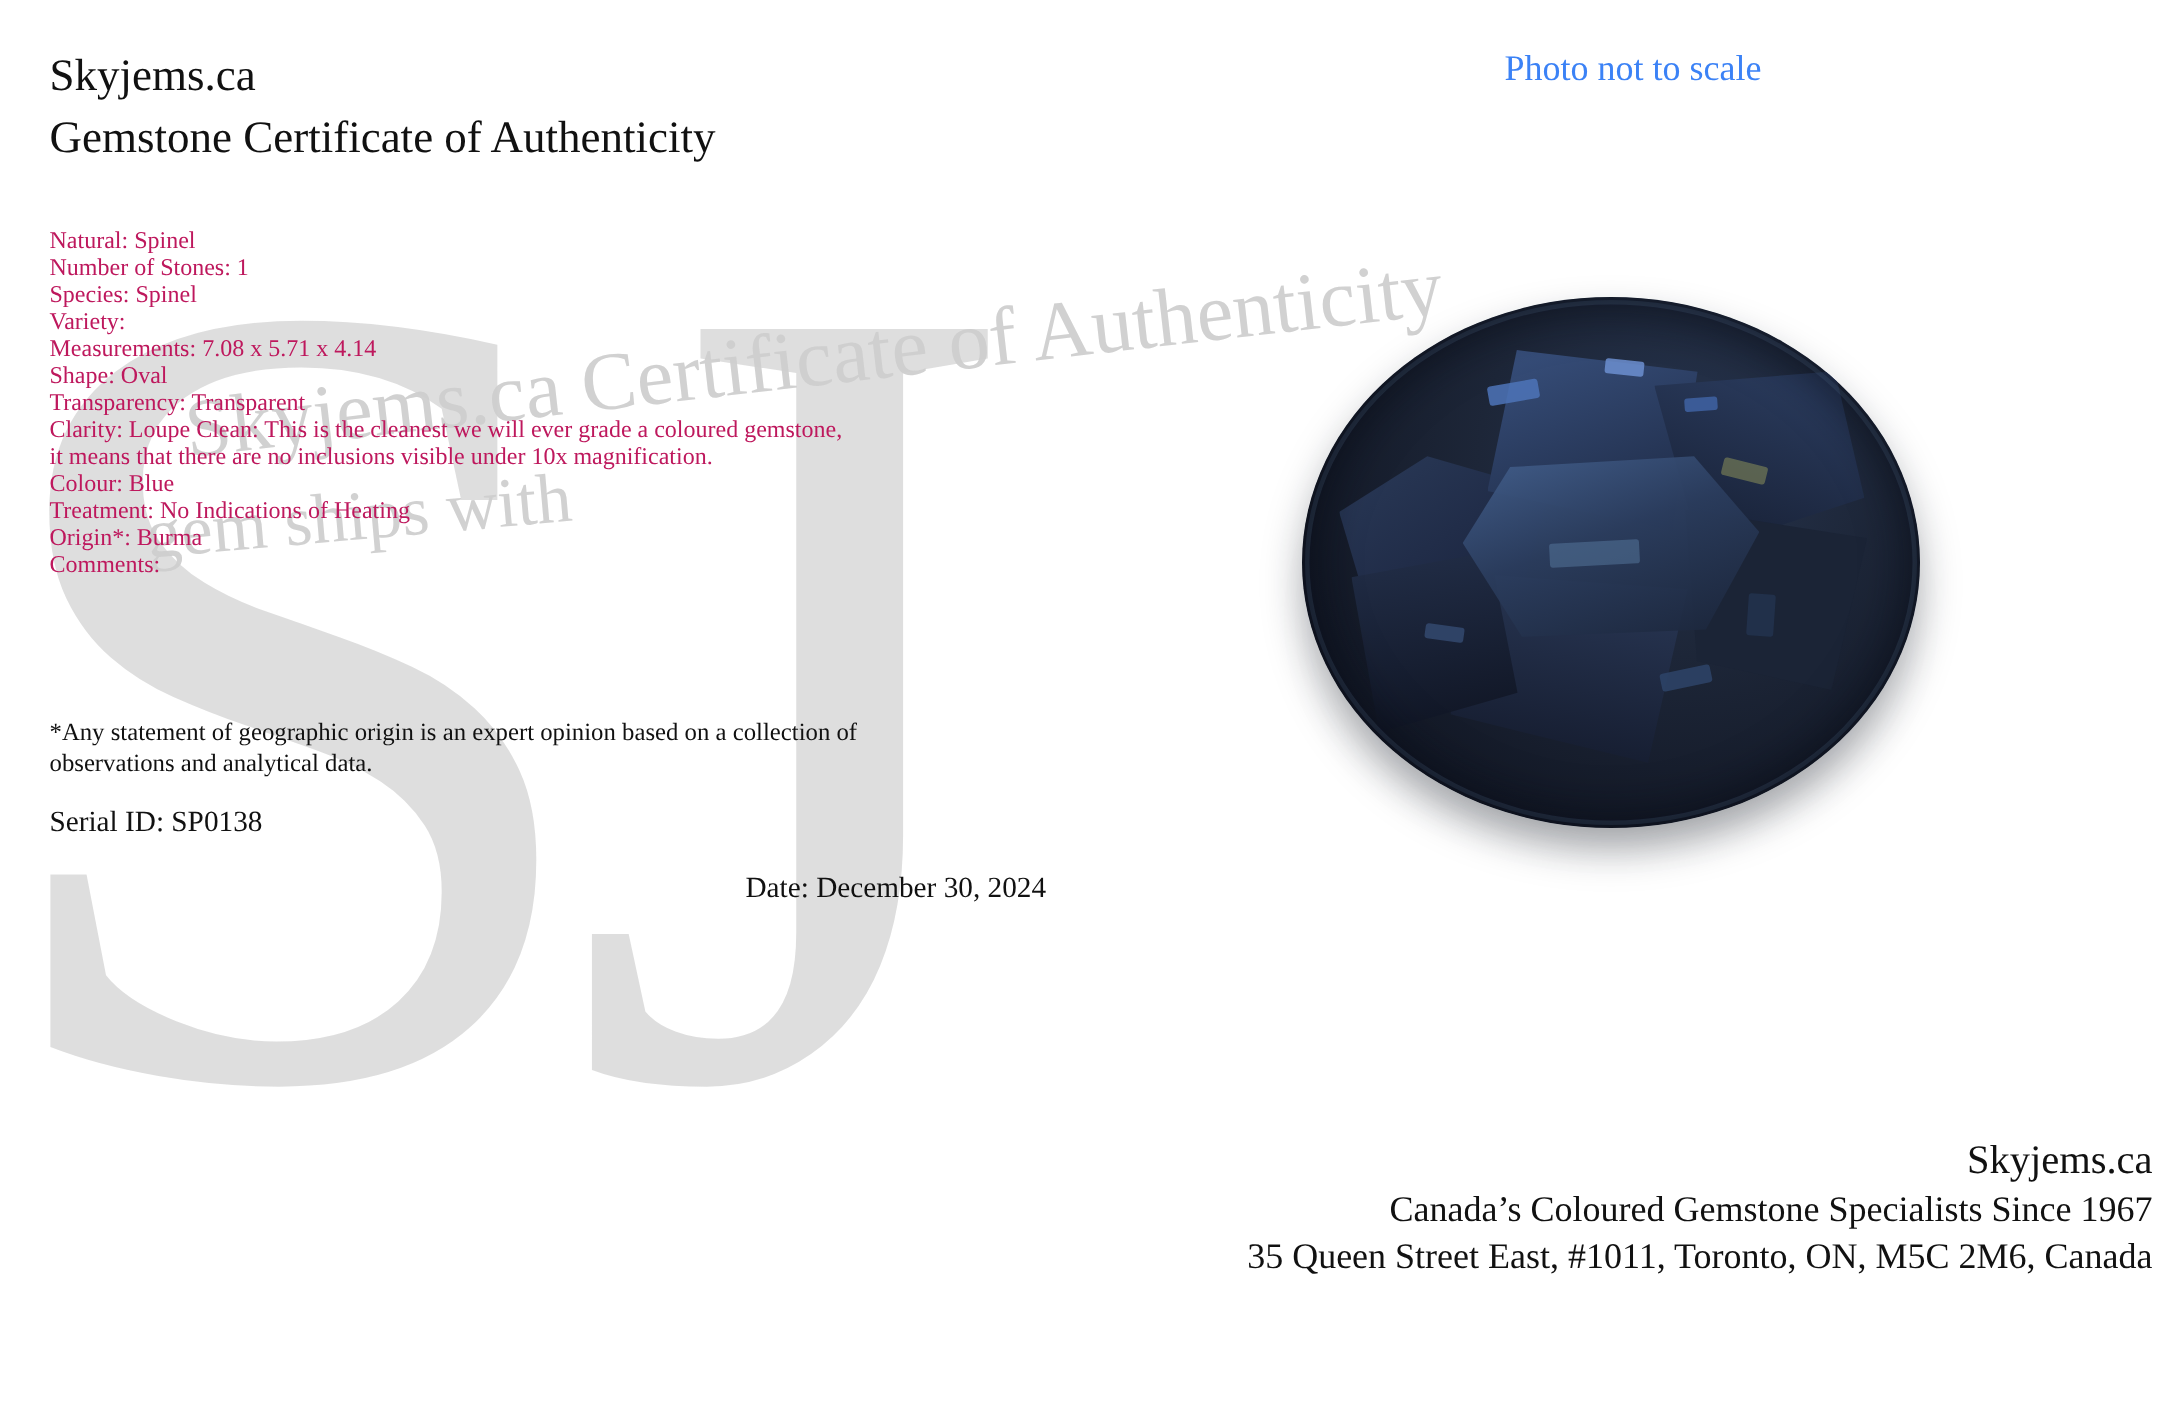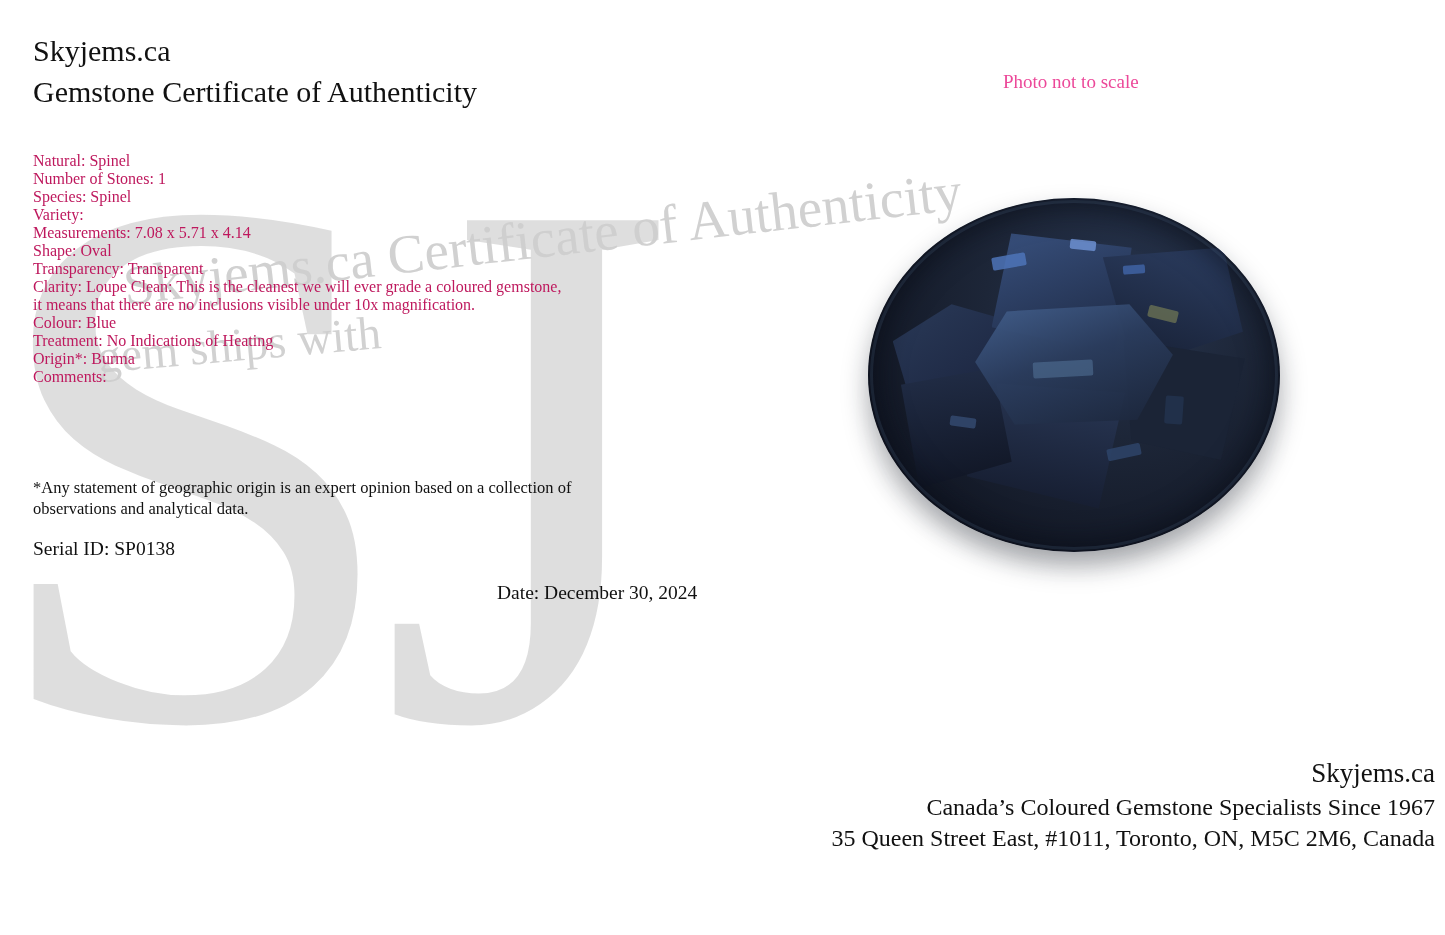--- a/index.html
+++ b/index.html
@@ -72,23 +72,22 @@
     font-size: 30px;
     line-height: 1.38;
     color: #111;
   }
   .brand .line2 { display: block; }
 
   .photo-note {
     position: absolute;
     left: 1003px;
     top: 33px;
-    font-size: 19px;
-    color: #ec4899;
-    margin-top: 38px;
+    font-size: 24px;
+    color: #3b82f6;
   }
 
   .details {
     position: absolute;
     left: 33px;
     top: 152px;
     font-size: 16px;
     line-height: 1.125;
     color: #be185d;
     width: 700px;

